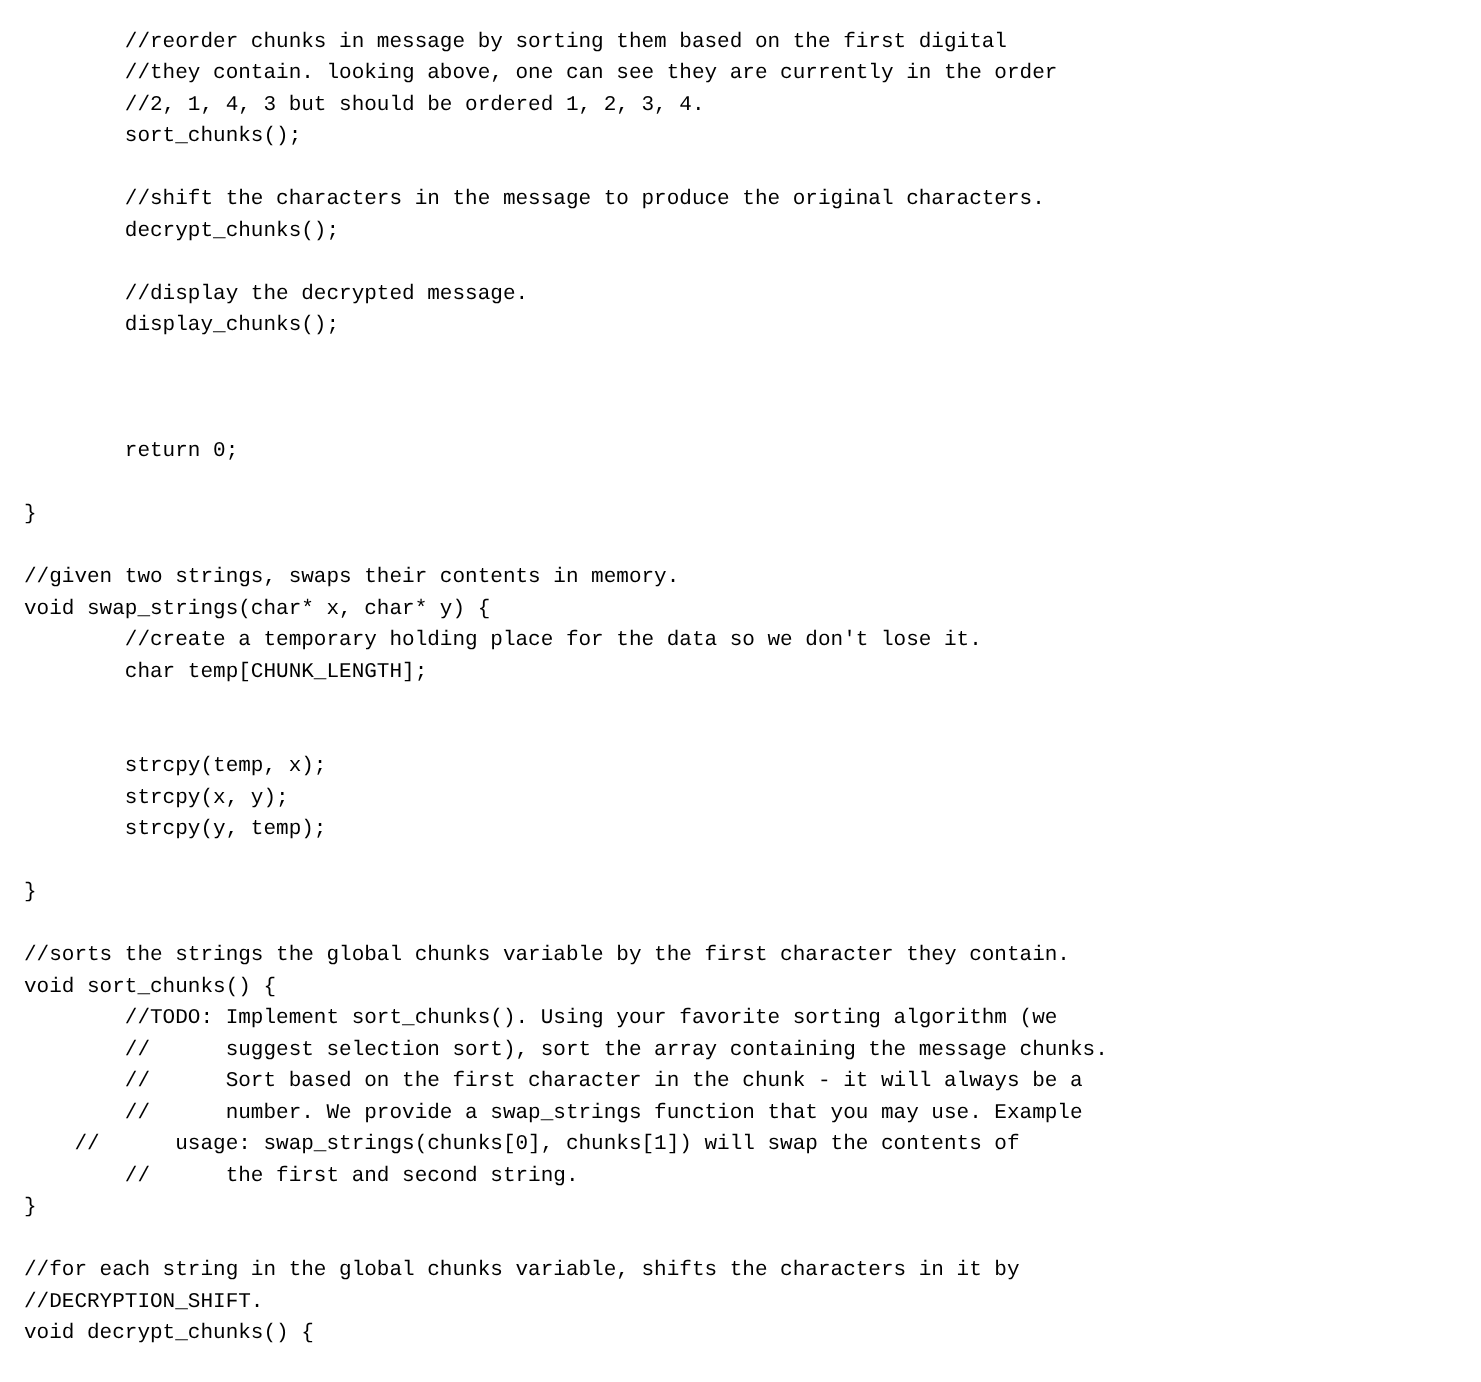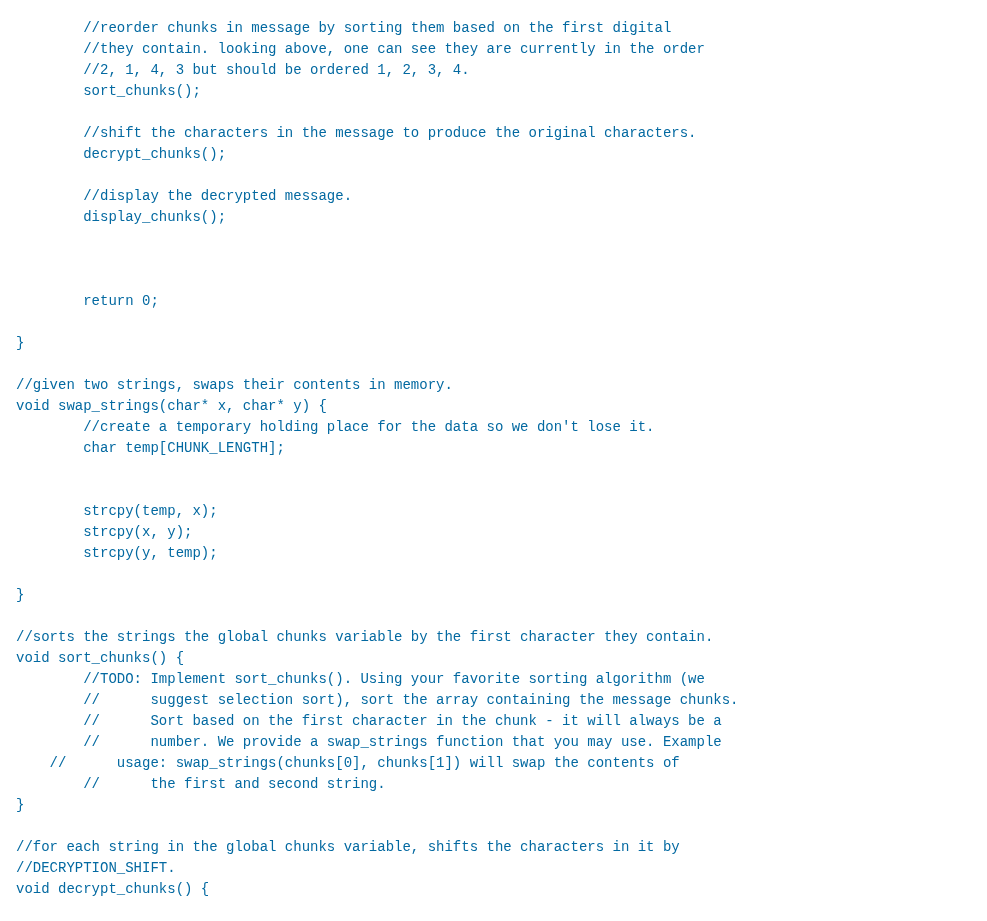--- a/index.html
+++ b/index.html
@@ -22,21 +22,21 @@
       background-color: #ffffff;
       padding: 8px 16px;
       overflow: auto;
     }
 
     .code-block {
       white-space: pre;
       line-height: 1.5;
       font-family: 'Courier New', Courier, monospace;
       font-size: 14px;
-      color: #0369a1;
+      color: #000000;
     }
 
     .line {
       display: block;
       min-height: 21px;
     }
   </style>
 </head>
 <body>
 

